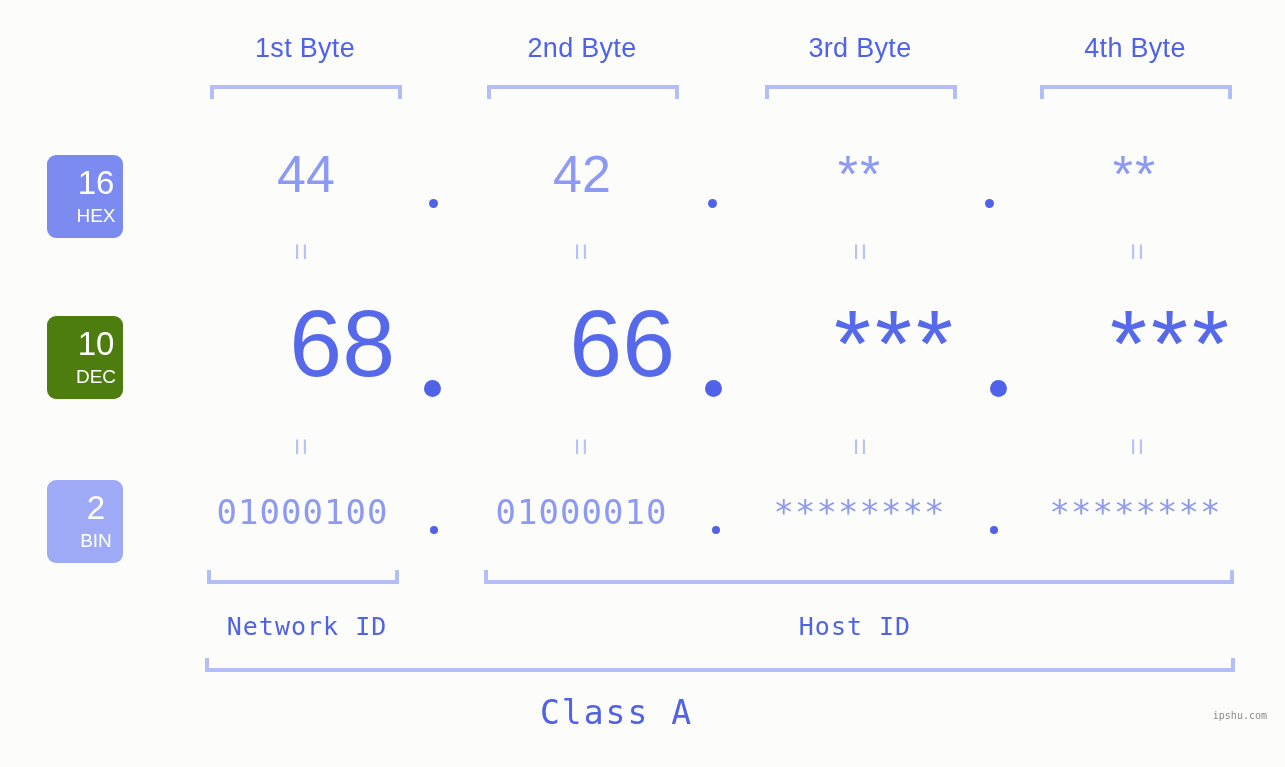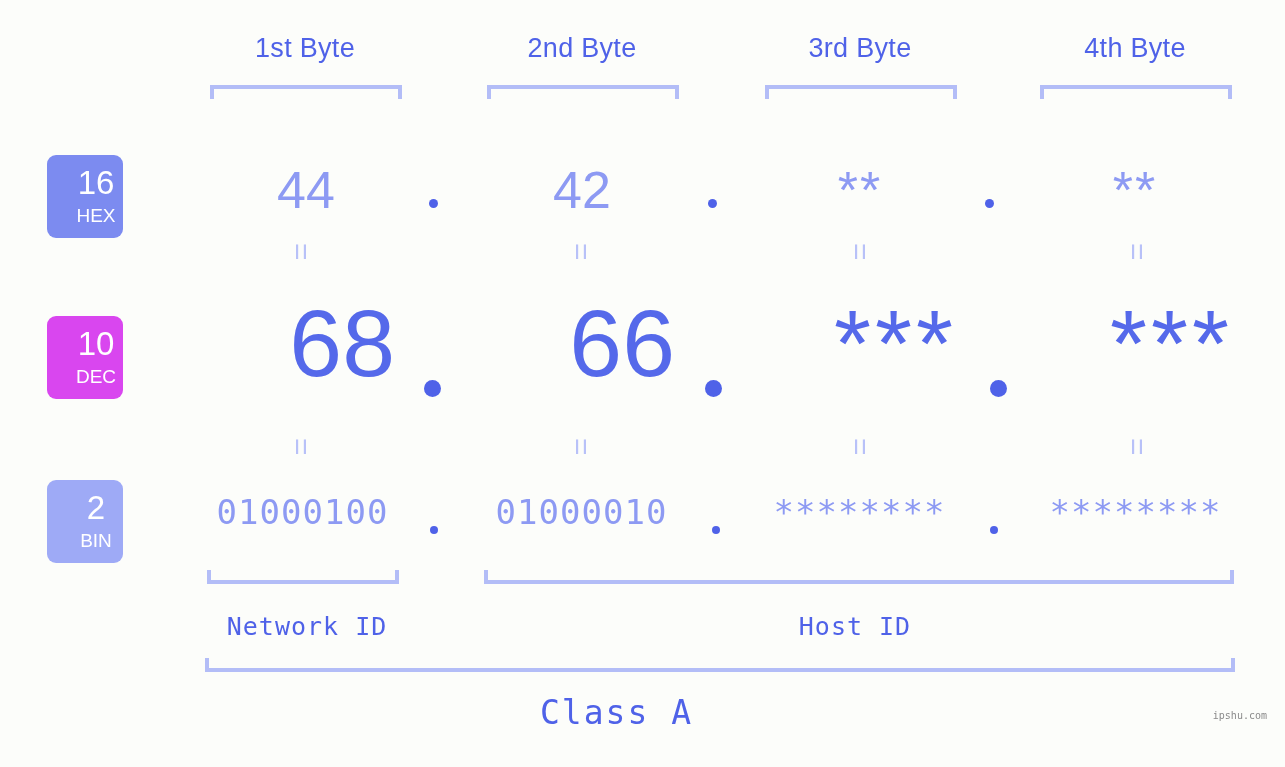--- a/index.html
+++ b/index.html
@@ -66,30 +66,30 @@
     display: block;
     font-weight: 400;
     line-height: 1;
   }
   .badge .name {
     display: block;
     line-height: 1;
   }
 
   #badge-hex { top: 155px; height: 83px; background: #7c8bf0; padding-top: 11px; }
-  #badge-dec { top: 316px; height: 83px; background: #d946ef; padding-top: 11px; }
+  #badge-dec { top: 316px; height: 83px; background: #4d7c0f; padding-top: 11px; }
   #badge-bin { top: 480px; height: 83px; background: #9eaaf6; padding-top: 11px; }
 
   #badge-hex .num, #badge-dec .num, #badge-bin .num { font-size: 33px; }
   #badge-hex .name, #badge-dec .name, #badge-bin .name { font-size: 19px; margin-top: 7px; }
 
   
   .hex-val {
     position: absolute;
-    top: 164px;
+    top: 148px;
     font-size: 52px;
     color: #8d9af3;
     text-align: center;
     white-space: nowrap;
     font-family: "Liberation Sans", sans-serif;
     line-height: 1;
   }
   .hex-val.masked { letter-spacing: 2px; }
 
   

